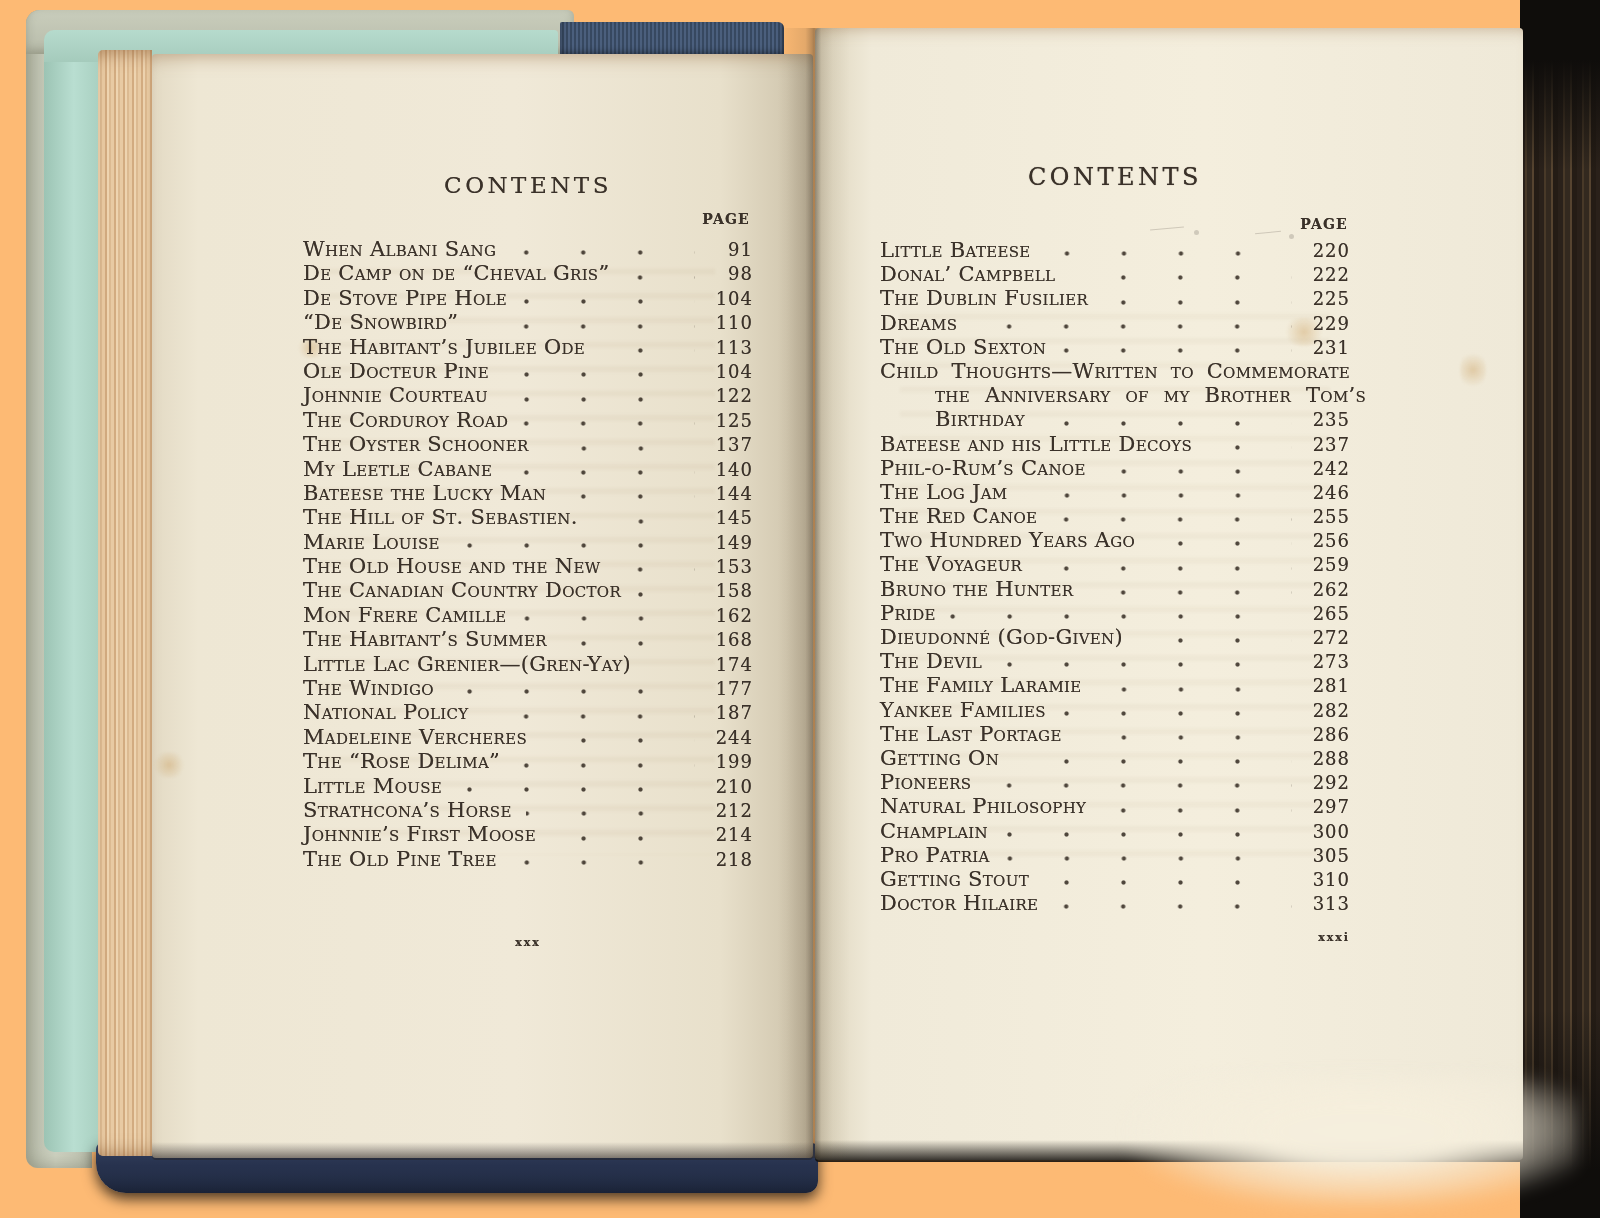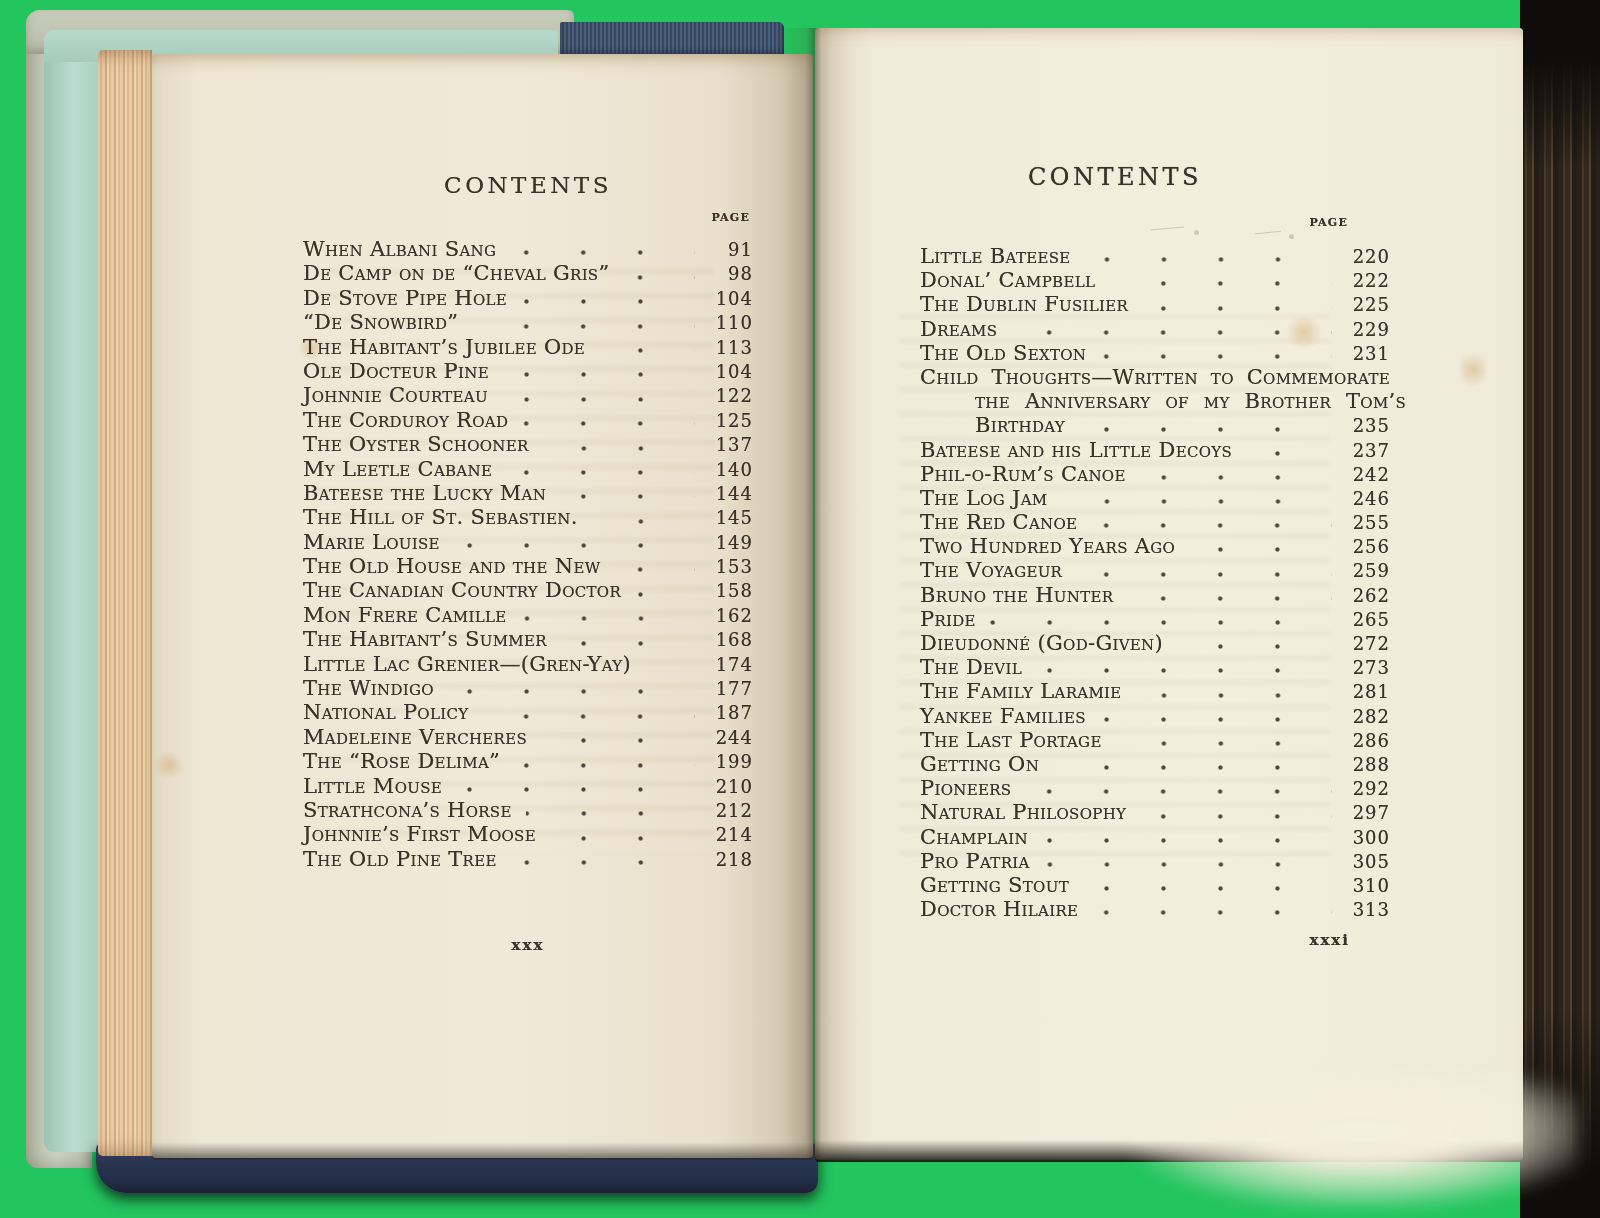--- a/index.html
+++ b/index.html
@@ -1,17 +1,17 @@
 <!DOCTYPE html>
 <html><head>
 <meta charset="utf-8">
 <style>
   html,body{margin:0;padding:0;background:#0f0d0b;}
   .scene{position:relative;width:1600px;height:1218px;overflow:hidden;
-         background:#22c55e;font-family:"DejaVu Serif","Liberation Serif",serif;}
+         background:#fdba74;font-family:"DejaVu Serif","Liberation Serif",serif;}
 
   
   .jacket-outer-v{position:absolute;left:26px;top:10px;width:66px;height:1158px;
     background:linear-gradient(90deg,#b4b8a6,#ced2c1 45%,#bdc1af);
     border-radius:14px 0 0 12px;box-shadow:inset 0 0 18px rgba(90,90,70,.45);}
   .jacket-outer-h{position:absolute;left:26px;top:10px;width:548px;height:44px;
     background:linear-gradient(180deg,#c9cdbc,#b8bcaa);
     border-radius:14px 6px 0 0;box-shadow:inset 0 -4px 10px rgba(90,90,70,.35);}
   .jacket-teal-v{position:absolute;left:44px;top:32px;width:54px;height:1120px;
     background:linear-gradient(90deg,#9cc4b4,#b9ded1 55%,#aad1c2);
@@ -45,39 +45,39 @@
   .page-right::after{content:"";position:absolute;left:0;right:0;bottom:-2px;height:22px;
     background:linear-gradient(180deg,rgba(16,13,10,0),rgba(16,13,10,.9));border-radius:0 0 4px 4px;}
   .gutter{position:absolute;left:778px;top:28px;width:72px;height:1130px;pointer-events:none;
     background:linear-gradient(90deg,rgba(0,0,0,0) 0,rgba(95,78,55,.16) 38%,rgba(62,50,35,.34) 47%,rgba(45,36,25,.40) 50%,rgba(95,78,55,.10) 60%,rgba(0,0,0,0) 100%);}
 
   
   .ink{color:#3a3129;text-shadow:0 0 .4px rgba(58,49,41,.65);}
   .contents-header{position:absolute;text-align:center;font-size:23px;letter-spacing:3.5px;}
   .header-left{left:303px;top:172px;width:450px;}
   .header-right{left:880px;top:163px;width:470px;font-size:24px;text-shadow:0 0 .7px rgba(50,42,34,.8);}
-  .page-col-label{position:absolute;font-size:11px;font-weight:bold;letter-spacing:1.2px;text-align:right;}
+  .page-col-label{position:absolute;font-size:14px;font-weight:bold;letter-spacing:1.2px;text-align:right;}
   .label-left{left:303px;top:211px;width:447px;}
   .label-right{left:880px;top:216px;width:468px;}
   .rows{position:absolute;}
   .rows-left{left:303px;top:237px;width:450px;}
-  .rows-right{left:880px;top:244px;width:470px;margin-left:40px;}
+  .rows-right{left:880px;top:238px;width:470px;}
   .row{display:flex;align-items:baseline;height:24.4px;}
   .rows-right .row{height:24.2px;}
   .t{white-space:nowrap;font-variant:small-caps;font-size:21px;line-height:24.4px;letter-spacing:.3px;}
   .rows-right .t{line-height:24.2px;}
   .t.indent{margin-left:55px;}
   .t.spread1{word-spacing:6px;}
   .t.spread2{word-spacing:8px;}
   .lead{flex:1 1 auto;align-self:flex-end;height:7px;margin:0 8px 5px 14px;
     background-image:radial-gradient(circle at 2.5px 3.5px,rgba(56,47,38,.88) 1.6px,rgba(56,47,38,0) 2.6px);
     background-size:57px 7px;background-repeat:repeat-x;background-position:right bottom;}
   .n{width:50px;text-align:right;font-size:18px;line-height:24.4px;letter-spacing:1px;}
   .rows-right .n{line-height:24.2px;}
-  .folio{position:absolute;text-align:center;font-size:15px;font-weight:bold;letter-spacing:2px;}
+  .folio{position:absolute;text-align:center;font-size:11px;font-weight:bold;letter-spacing:2px;}
   .folio-left{left:303px;top:936px;width:450px;}
   .folio-right{left:880px;top:931px;width:470px;text-align:right;}
 
   
   .ghost{position:absolute;pointer-events:none;filter:blur(1.6px);opacity:.55;
     background:repeating-linear-gradient(180deg,rgba(0,0,0,0) 0 13px,rgba(152,122,82,.12) 14px 19px,rgba(0,0,0,0) 20px 24.4px);}
   .ghost-l{left:315px;top:255px;width:400px;height:600px;}
   .ghost-r{left:900px;top:300px;width:430px;height:560px;opacity:.45;}
   .spot{position:absolute;border-radius:50%;filter:blur(1px);
     background:radial-gradient(circle,rgba(198,150,80,.38),rgba(198,150,80,0) 70%);}

